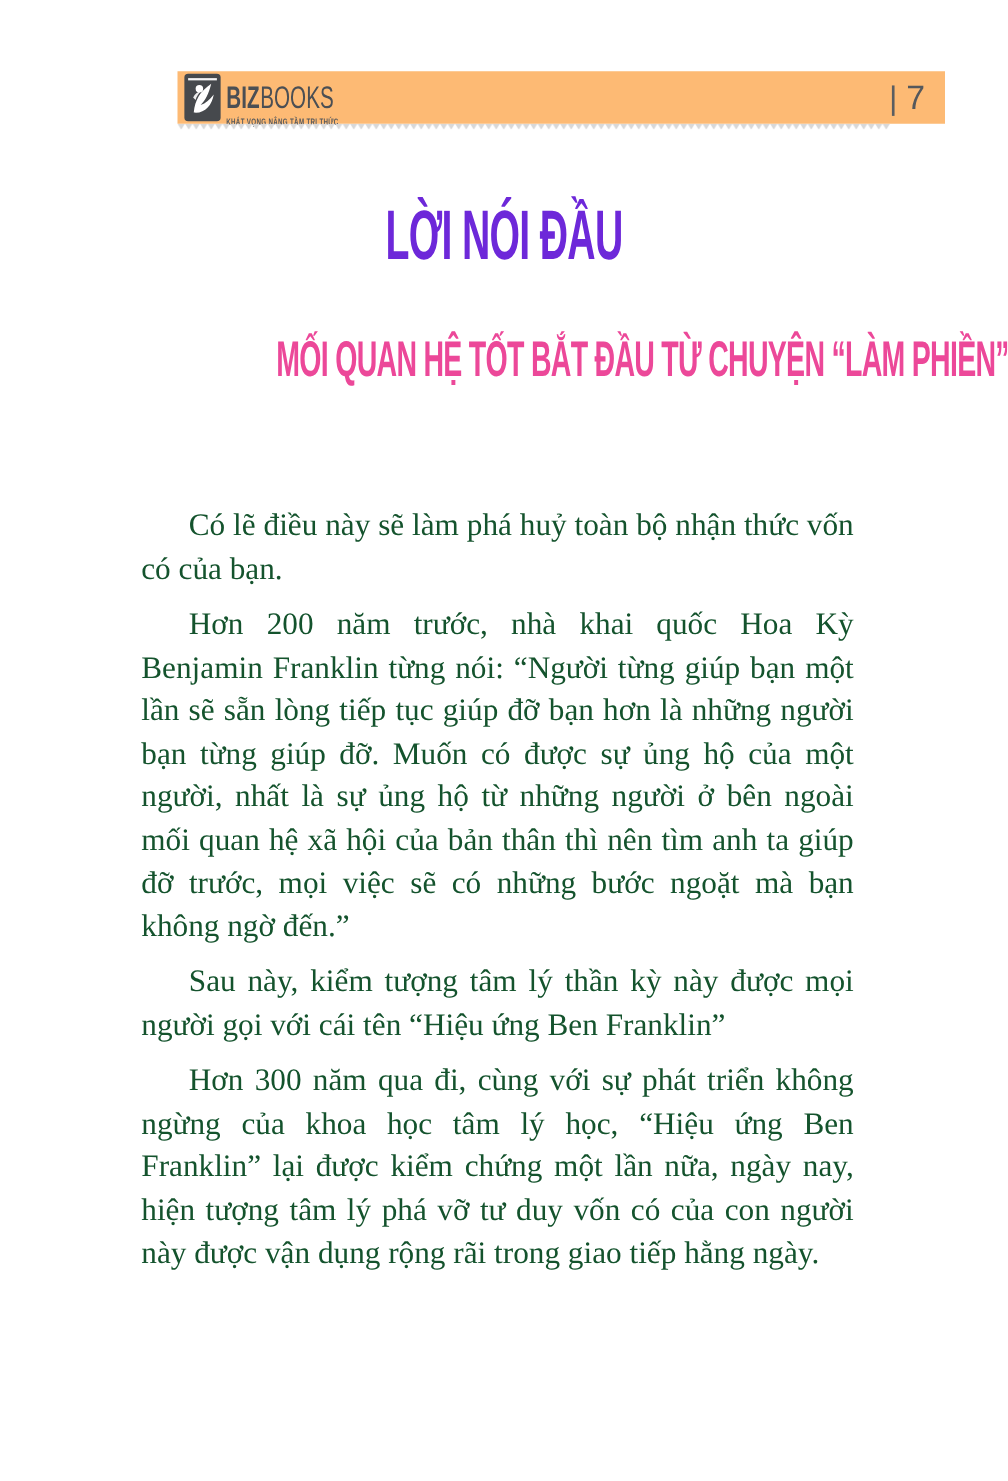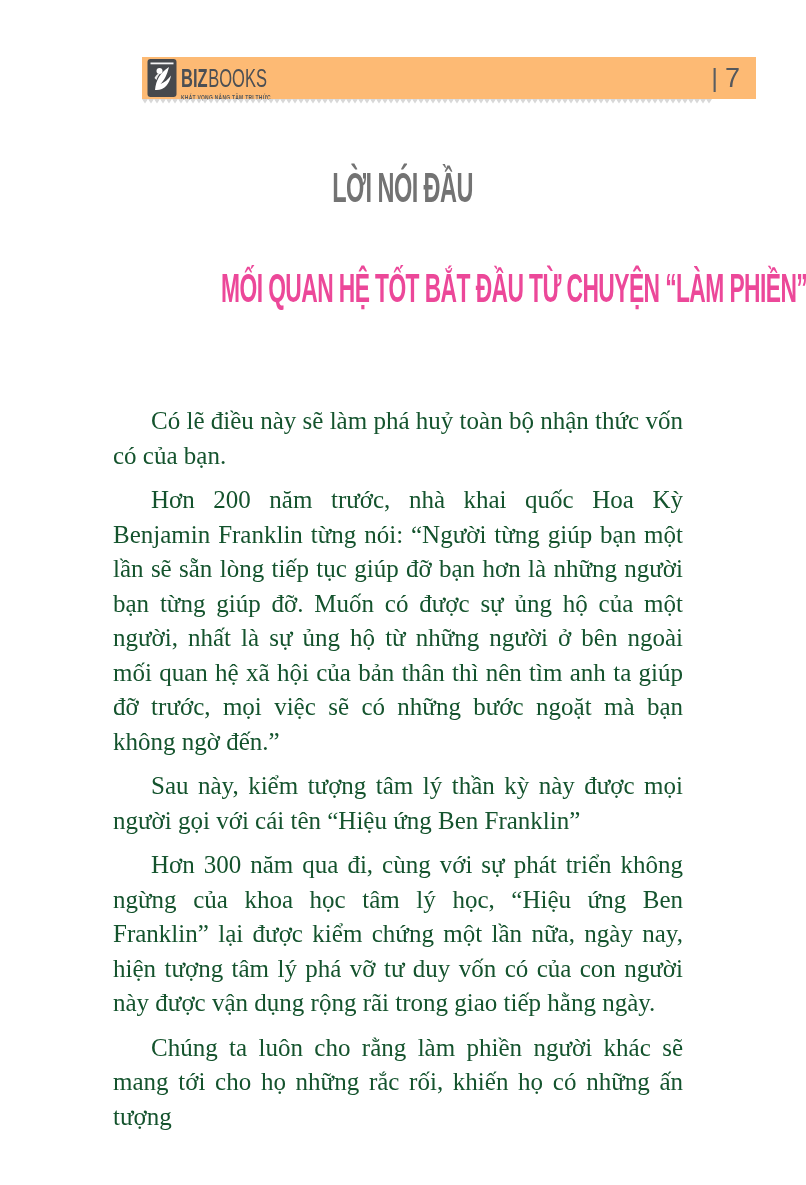--- a/index.html
+++ b/index.html
@@ -90,23 +90,23 @@
   
   .chapter-title {
     position: absolute;
     top: 167px;
     left: 0;
     width: 806px;
     margin: 0;
     text-align: center;
     font-family: "Liberation Sans", sans-serif;
     font-weight: 700;
-    font-size: 42px;
+    font-size: 56px;
     line-height: 42px;
-    color: #737373;
+    color: #6d28d9;
   }
   .chapter-title .cond {
     display: inline-block;
     transform: scaleX(0.56);
     transform-origin: center;
     white-space: nowrap;
     letter-spacing: -1px;
   }
   .chapter-subtitle {
     position: absolute;
@@ -191,16 +191,15 @@
 
   <h2 class="chapter-subtitle">
     <span class="cond">MỐI QUAN HỆ TỐT BẮT ĐẦU TỪ CHUYỆN “LÀM PHIỀN”</span>
   </h2>
 
   <main class="body-text">
     <p>Có lẽ điều này sẽ làm phá huỷ toàn bộ nhận thức vốn có của bạn.</p>
     <p>Hơn 200 năm trước, nhà khai quốc Hoa Kỳ Benjamin Franklin từng nói: “Người từng giúp bạn một lần sẽ sẵn lòng tiếp tục giúp đỡ bạn hơn là những người bạn từng giúp đỡ. Muốn có được sự ủng hộ của một người, nhất là sự ủng hộ từ những người ở bên ngoài mối quan hệ xã hội của bản thân thì nên tìm anh ta giúp đỡ trước, mọi việc sẽ có những bước ngoặt mà bạn không ngờ đến.”</p>
     <p>Sau này, kiểm tượng tâm lý thần kỳ này được mọi người gọi với cái tên “Hiệu ứng Ben Franklin”</p>
     <p>Hơn 300 năm qua đi, cùng với sự phát triển không ngừng của khoa học tâm lý học, “Hiệu ứng Ben Franklin” lại được kiểm chứng một lần nữa, ngày nay, hiện tượng tâm lý phá vỡ tư duy vốn có của con người này được vận dụng rộng rãi trong giao tiếp hằng ngày.</p>
-    <p>Chúng ta luôn cho rằng làm phiền người khác sẽ mang tới cho họ những rắc rối, khiến họ có những ấn tượng</p>
   </main>
 
 </div>
 
 </body></html>

